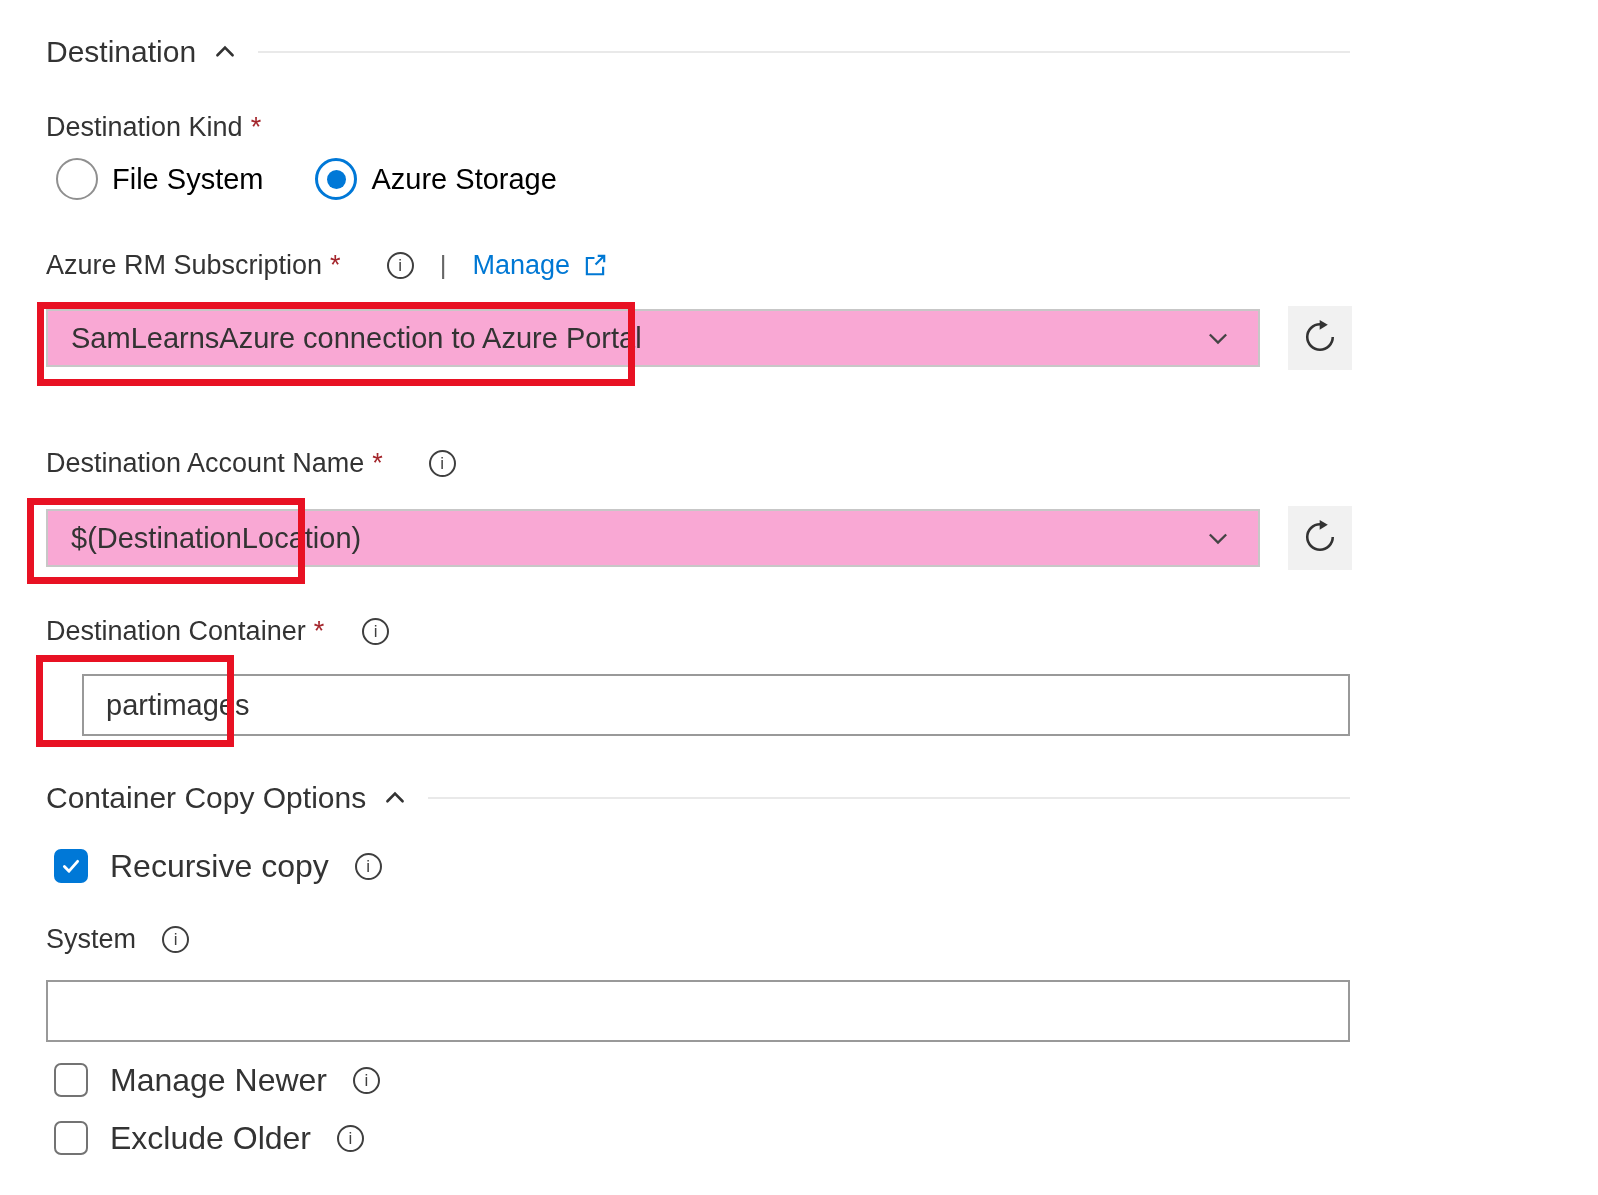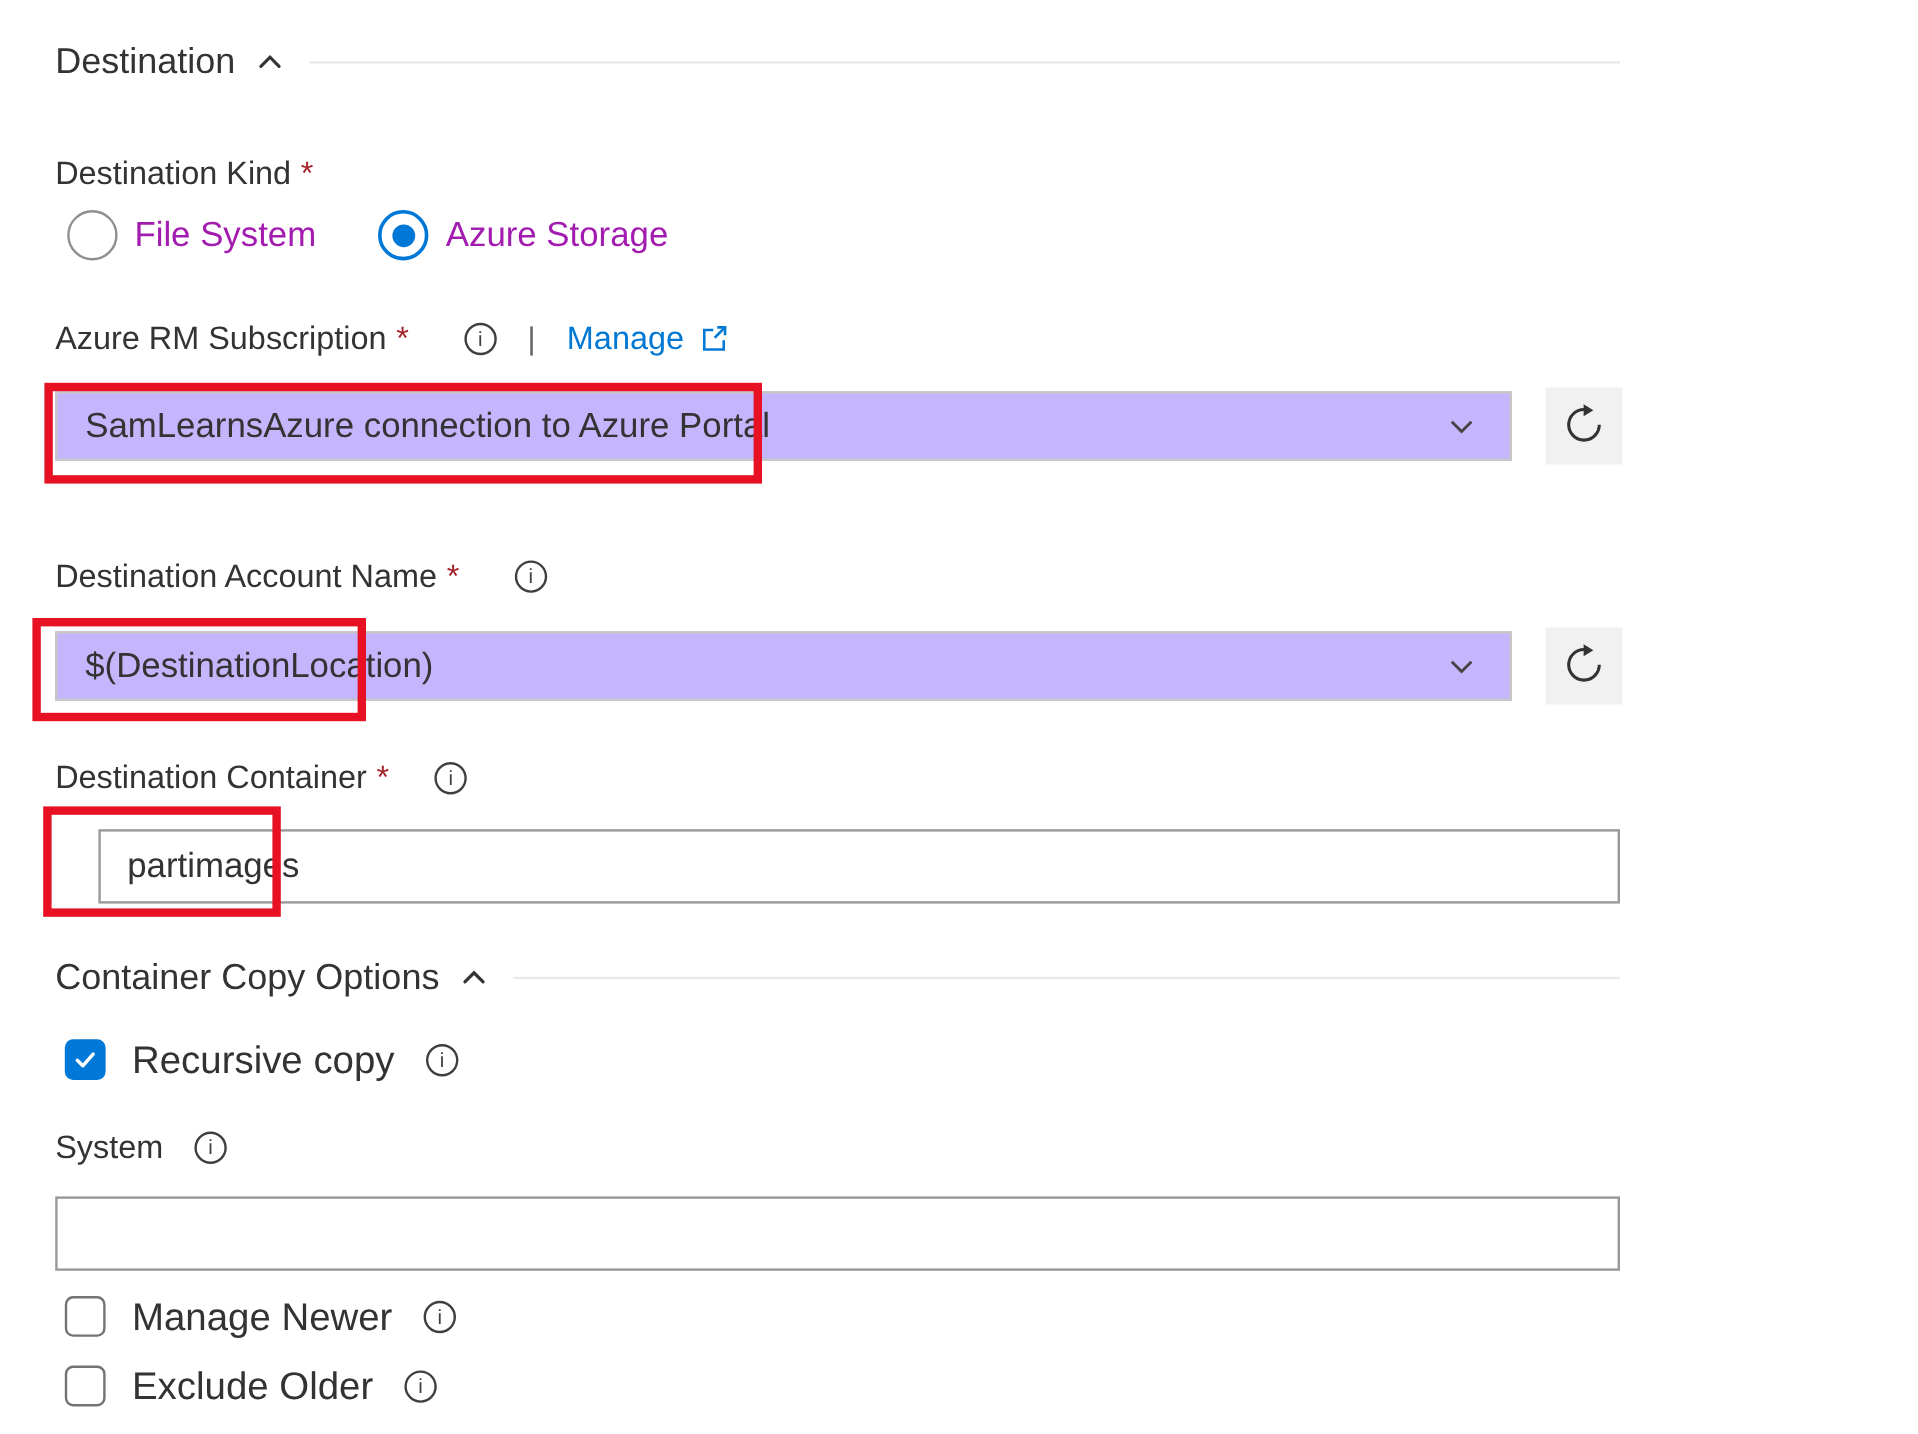--- a/index.html
+++ b/index.html
@@ -29,26 +29,26 @@
   .sep { color:#666; font-size:26px; margin:0 26px; font-weight:100; }
   .manage { color:#0078d4; font-size:27px; display:inline-flex; align-items:center; cursor:pointer; }
   .ext { margin-left:12px; display:inline-flex; }
 
   
   .radio-row { display:flex; align-items:center; margin-top:14px; height:42px; }
   .radio { display:flex; align-items:center; cursor:pointer; }
   .radio .circ { width:42px; height:42px; border-radius:50%; border:2px solid #8f8f8f; background:#fff; flex:none; }
   .radio.selected .circ { border:3px solid #0078d7; display:flex; align-items:center; justify-content:center; }
   .dot { width:19px; height:19px; border-radius:50%; background:#0078d7; }
-  .rlabel { margin-left:14px; font-size:29px; color:#a21caf; white-space:nowrap; }
+  .rlabel { margin-left:14px; font-size:29px; color:#000000; white-space:nowrap; }
 
   
   .field-row { display:flex; align-items:center; height:64px; }
   .dropdown {
-    position:relative; width:1214px; height:58px; border:2px solid #c7c7c7; background:#c4b5fd;
+    position:relative; width:1214px; height:58px; border:2px solid #c7c7c7; background:#f9a8d4;
     display:flex; align-items:center; padding:0 70px 0 23px; cursor:pointer;
   }
   .dd-value { font-size:29px; color:#333; white-space:nowrap; overflow:hidden; }
   .dd-chev { position:absolute; right:26px; top:50%; transform:translateY(-50%); display:flex; }
   .refresh {
     margin-left:28px; width:64px; height:64px; background:#f1f1f1; border:none;
     display:flex; align-items:center; justify-content:center; cursor:pointer; flex:none;
   }
 
   
@@ -80,21 +80,21 @@
   <div class="section-header">
     <span class="section-title">Destination</span>
     <span class="chev-up">
       <svg width="26" height="26" viewBox="0 0 24 24">
           <path d="M5 15 L12 8 L19 15" fill="none" stroke="#333" stroke-width="2.4" stroke-linecap="round"></path>
         </svg>
     </span>
     <span class="divider"></span>
   </div>
 
-  <div class="field-label" style="margin-top:57px;">
+  <div class="field-label" style="margin-top:40px;">
     <span>Destination Kind</span>
     <span class="req">*</span>
   </div>
 
   <div class="radio-row">
     <div class="radio" style="margin-left:10px;">
       <span class="circ"></span>
       <span class="rlabel">File System</span>
     </div>
     <div class="radio selected" style="margin-left:52px;">

